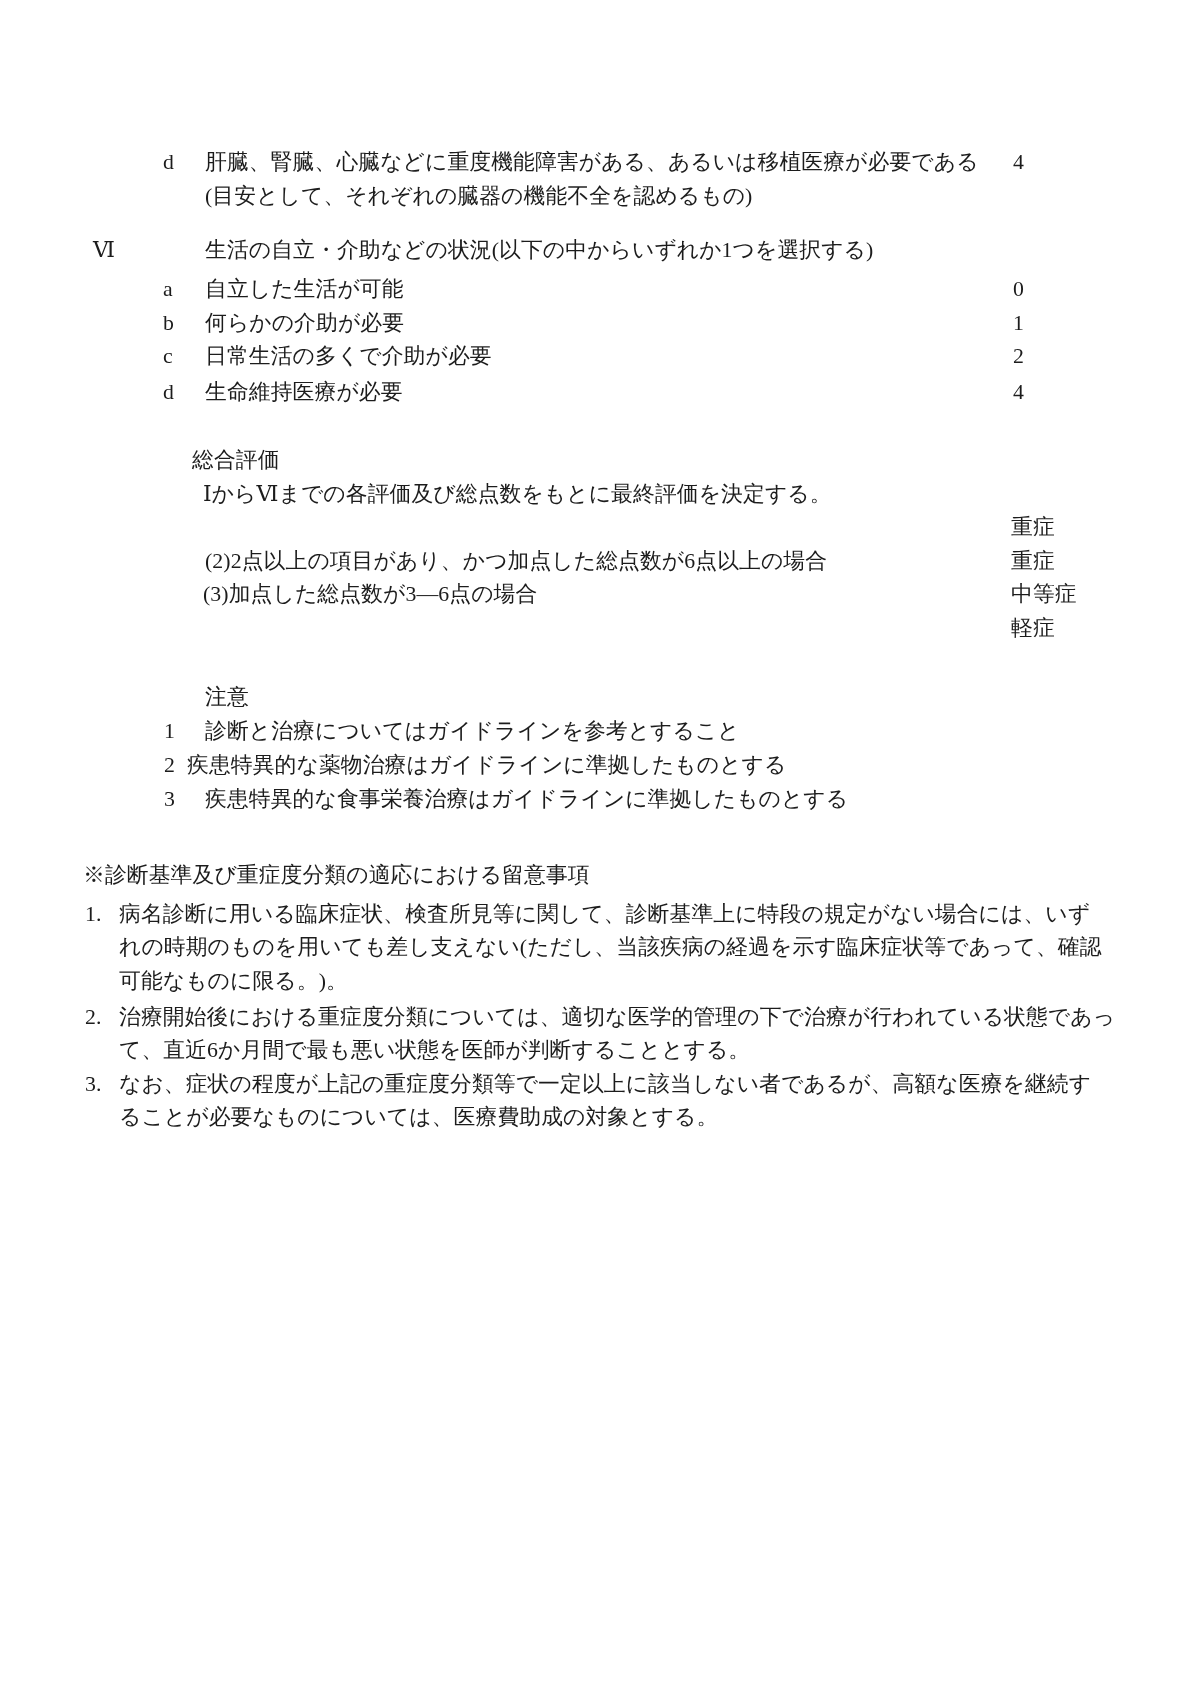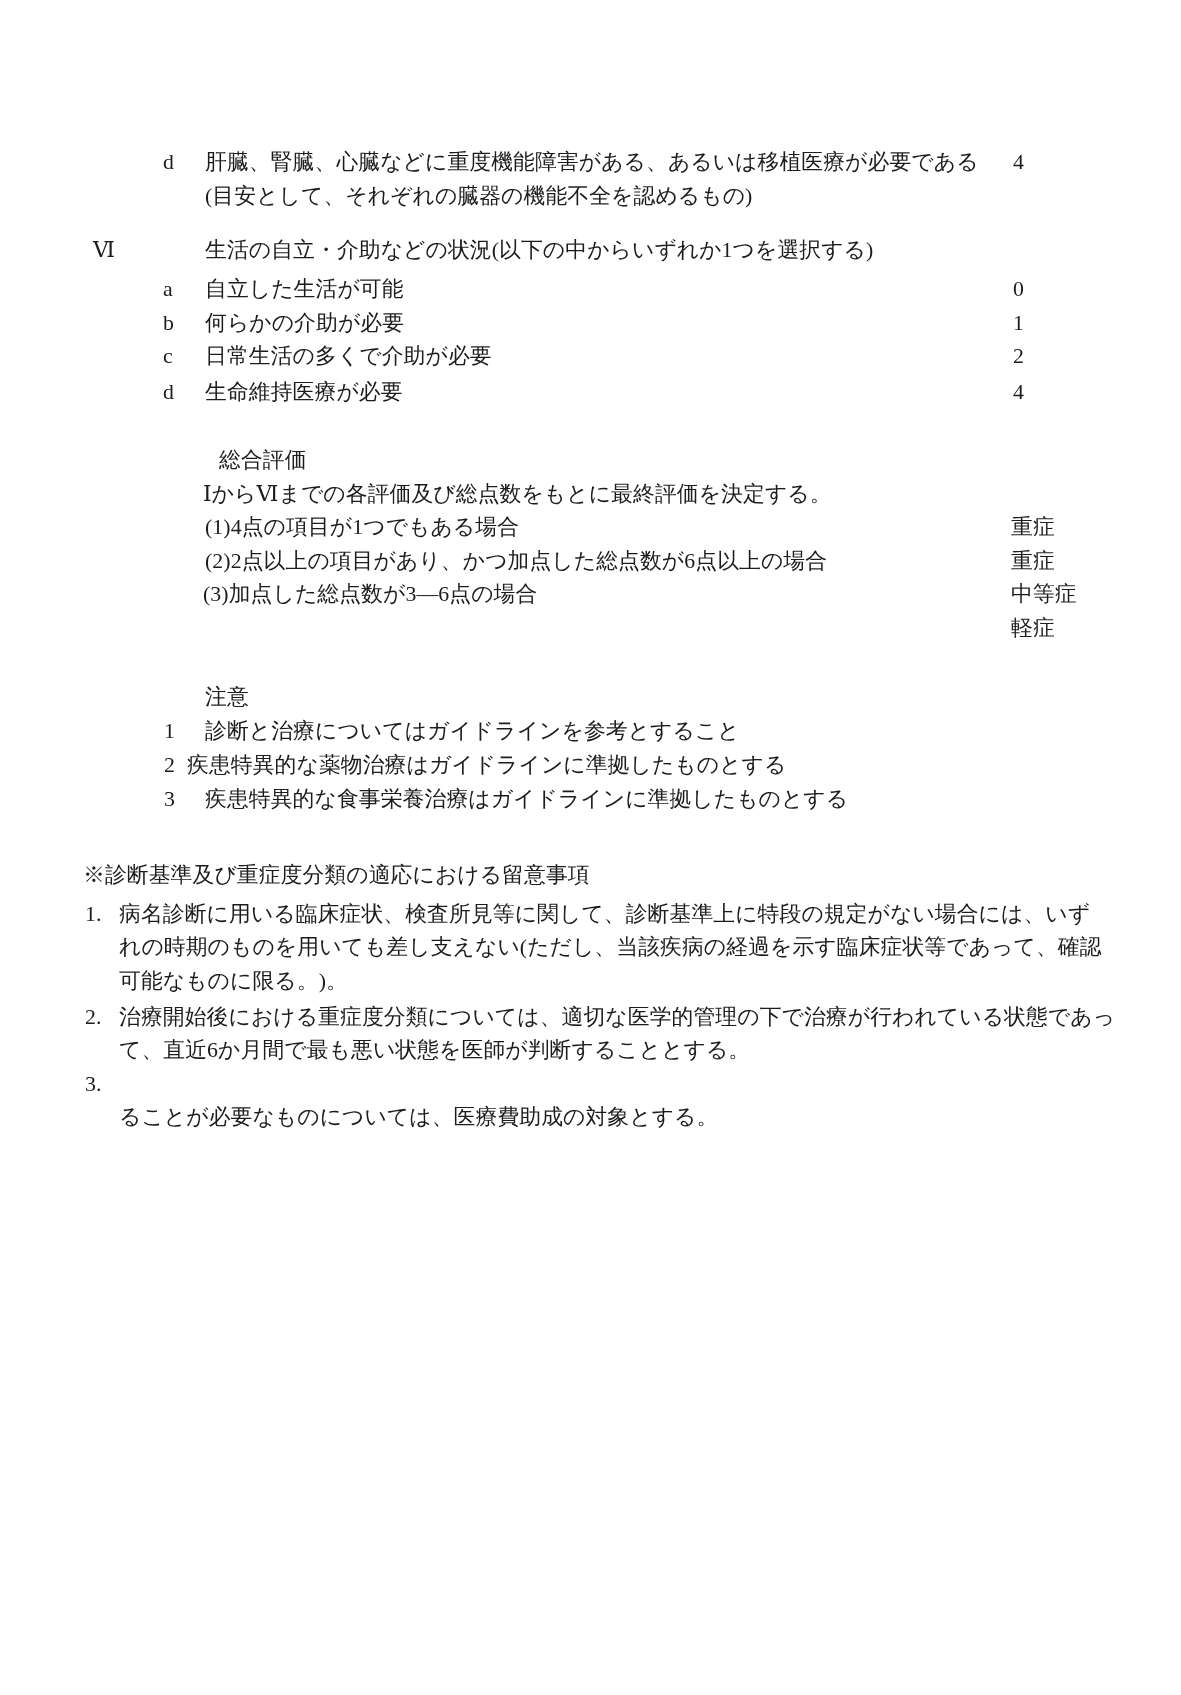--- a/index.html
+++ b/index.html
@@ -48,24 +48,23 @@
   <div class="t" style="left:1013px; top:310px">1</div>
 
   <div class="t" style="left:163px; top:343px">c</div>
   <div class="t" style="left:205px; top:343px">日常生活の多くで介助が必要</div>
   <div class="t" style="left:1013px; top:343px">2</div>
 
   <div class="t" style="left:163px; top:379px">d</div>
   <div class="t" style="left:205px; top:379px">生命維持医療が必要</div>
   <div class="t" style="left:1013px; top:379px">4</div>
 
-  <div class="t" style="left:219px; top:447px">総合評価</div>
+  <div class="t" style="left:192px; top:447px">総合評価</div>
   <div class="t" style="left:203px; top:481px">ⅠからⅥまでの各評価及び総点数をもとに最終評価を決定する。</div>
 
-  <div class="t" style="left:205px; top:514px">(1)4点の項目が1つでもある場合</div>
   <div class="t" style="left:1011px; top:514px">重症</div>
 
   <div class="t" style="left:205px; top:548px">(2)2点以上の項目があり、かつ加点した総点数が6点以上の場合</div>
   <div class="t" style="left:1011px; top:548px">重症</div>
 
   <div class="t" style="left:203px; top:581px">(3)加点した総点数が3—6点の場合</div>
   <div class="t" style="left:1011px; top:581px">中等症</div>
 
   <div class="t" style="left:1011px; top:615px">軽症</div>
 
@@ -85,15 +84,16 @@
   <div class="t" style="left:85px; top:901px">1.</div>
   <div class="t" style="left:119px; top:934px">れの時期のものを用いても差し支えない(ただし、当該疾病の経過を示す臨床症状等であって、確認</div>
   <div class="t" style="left:119px; top:901px">病名診断に用いる臨床症状、検査所見等に関して、診断基準上に特段の規定がない場合には、いず</div>
   <div class="t" style="left:119px; top:968px">可能なものに限る。)。</div>
 
   <div class="t" style="left:85px; top:1004px">2.</div>
   <div class="t" style="left:119px; top:1004px">治療開始後における重症度分類については、適切な医学的管理の下で治療が行われている状態であっ</div>
   <div class="t" style="left:119px; top:1037px">て、直近6か月間で最も悪い状態を医師が判断することとする。</div>
 
   <div class="t" style="left:85px; top:1071px">3.</div>
+  <div class="t" style="left:119px; top:1071px">なお、症状の程度が上記の重症度分類等で一定以上に該当しない者であるが、高額な医療を継続す</div>
   <div class="t" style="left:119px; top:1104px">ることが必要なものについては、医療費助成の対象とする。</div>
 
 </div>
 
 </body></html>

